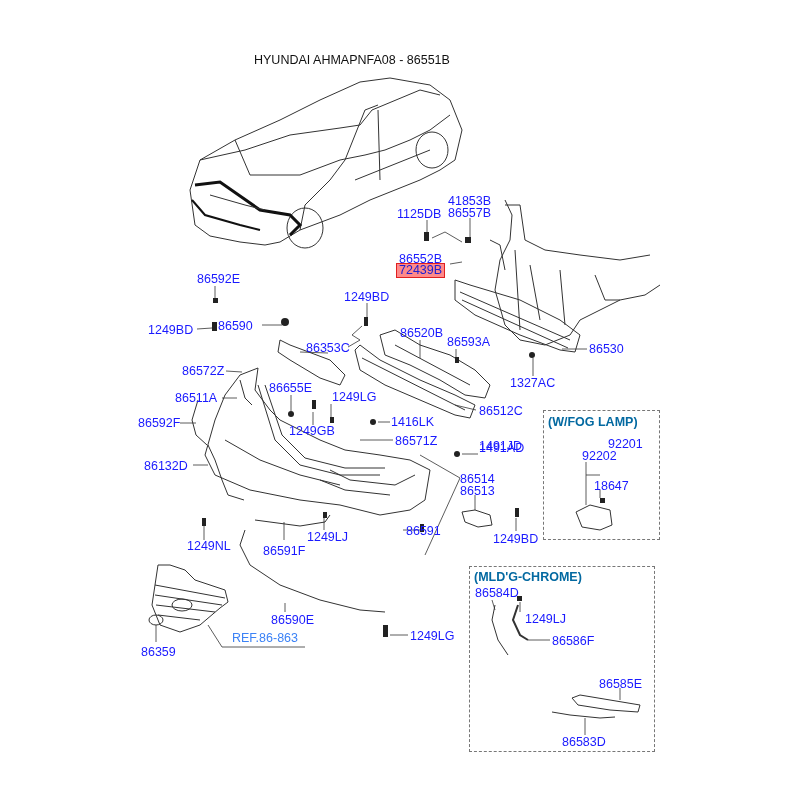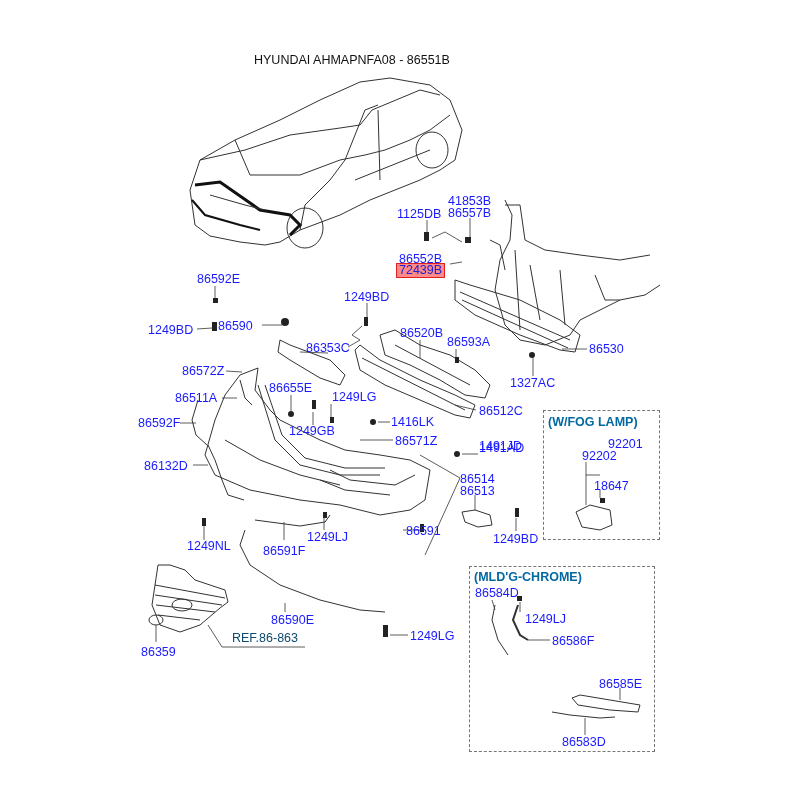--- a/index.html
+++ b/index.html
@@ -1,20 +1,20 @@
 <!DOCTYPE html>
 <html><head>
 <meta charset="utf-8">
 <style>
   html, body { margin:0; padding:0; background:#ffffff; }
   body { width:800px; height:800px; position:relative; overflow:hidden; font-family:"Liberation Sans", sans-serif; }
   #diagram { position:absolute; left:0; top:0; width:800px; height:800px; }
   .lbl { position:absolute; font-family:"Liberation Sans", sans-serif; font-size:12.5px; color:#1a1aff; line-height:14px; white-space:nowrap; cursor:pointer; }
   .lbl.hl { background:#ff8a8a; border:1px solid #e02020; color:#2020d0; padding:0 2px; line-height:13px; }
-  .lbl.ref { color:#0c4a6e; }
+  .lbl.ref { color:#3b82f6; }
   .title { position:absolute; left:254px; top:53px; font-size:12.5px; color:#111; font-family:"Liberation Sans", sans-serif; white-space:nowrap; }
   .box-title { position:absolute; font-size:12.5px; color:#0369a1; white-space:nowrap; font-family:"Liberation Sans", sans-serif;font-weight:bold; }
   .dbox { position:absolute; border:1px dashed #777; }
 </style>
 </head>
 <body>
 
 <svg id="diagram" viewBox="0 0 800 800" xmlns="http://www.w3.org/2000/svg">
   <g fill="none" stroke="#333" stroke-width="1">
 

